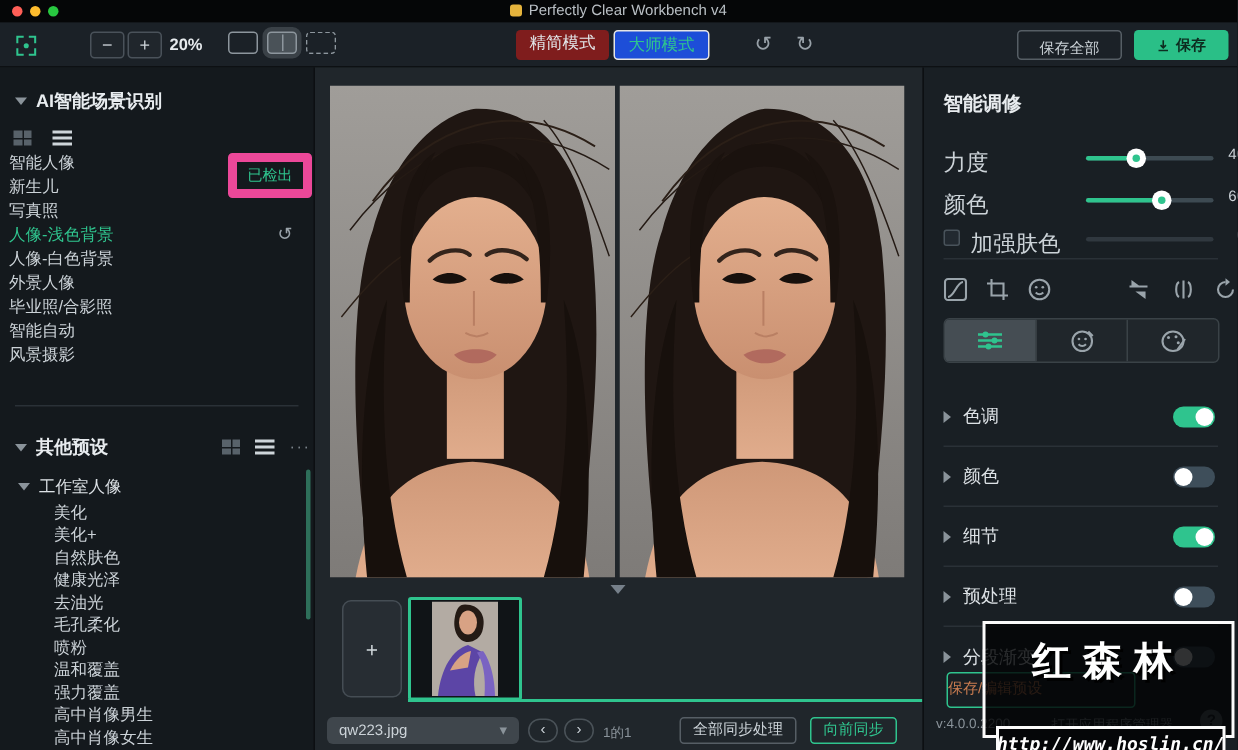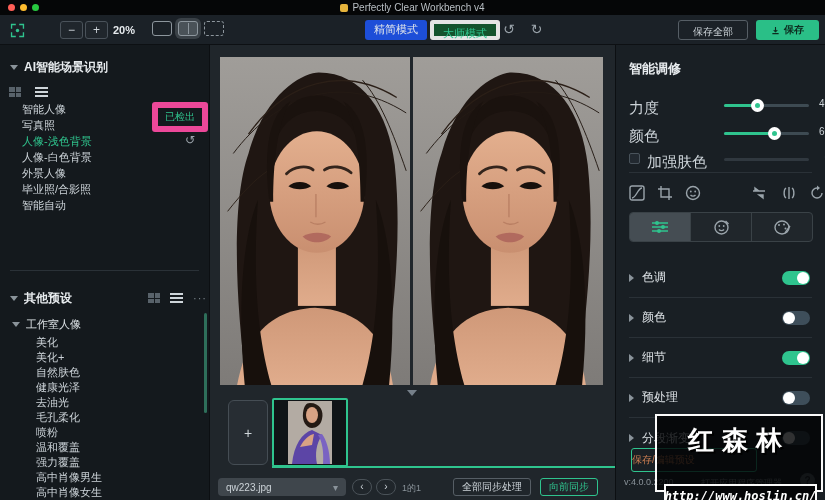--- a/index.html
+++ b/index.html
@@ -23,22 +23,22 @@
     color:#cdd4d9; font-size:12px; line-height:16px; text-align:center; background:#20262c; }
   .zb-minus{left:60px;} .zb-plus{left:85px;}
   .zoom-level { position:absolute; left:113px; top:9px; font-size:11px; font-weight:bold; color:#e6eaed; }
   .view-icons { position:absolute; left:152px; top:6px; display:flex; gap:6px; align-items:center; }
   .vicon { width:20px; height:15px; border:1px solid #8d969d; border-radius:3px; position:relative; }
   .vicon.active { background:#4a5258; box-shadow:0 0 0 3px #3a4147; }
   .vicon.split::before { content:""; position:absolute; left:50%; top:1px; bottom:1px; width:1px; background:#8d969d; }
   .vicon.bracket { border-style:dashed; }
   .mode-group { position:absolute; left:344px; top:5px; display:flex; }
   .mode-btn { height:20px; padding:0 9px; font-size:11px; line-height:19px; border-radius:3px; }
-  .mode-simple { background:#1d4ed8; color:#e2e7ea;margin-left:21px; }
-  .mode-master { background:#14532d; border:4px solid #e5e5e5; color:#2fc48e; margin-left:3px; }
+  .mode-simple { background:#7f1d1d; color:#e2e7ea; }
+  .mode-master { background:#1d4ed8; border:1px solid #e5e5e5; color:#2fc48e; margin-left:3px; }
   .undo-redo { position:absolute; left:503px; top:6px; display:flex; gap:16px; font-size:14px; color:#98a1a8; }
   .save-all-btn { position:absolute; left:678px; top:5px; width:70px; height:20px; border:1px solid #565e65;
     border-radius:3px; color:#ccd3d8; font-size:10px; display:flex; align-items:center; justify-content:center; gap:4px;flex-direction:column; }
   .save-btn { position:absolute; left:756px; top:5px; width:63px; height:20px; background:#2abf87; border-radius:3px;
     color:#0d2d20; font-size:10px; font-weight:bold; display:flex; align-items:center; justify-content:center; gap:4px; }
   .dl-ico { width:9px; height:9px; display:block; }
 
   
   .sidebar { position:absolute; left:0; top:45px; width:210px; height:455px; background:#14191d;
     border-right:1px solid #0c0f12; }
@@ -48,21 +48,21 @@
   .sb-title { font-size:12px; font-weight:bold; color:#e8ecef; }
   .badge-detected { position:absolute; left:152px; top:10px; border:6px solid #ec4899; color:#2fc48e;
     border-radius:3px; font-size:10px; padding:2px 7px;margin-top:47px; }
   .sb-viewmodes { position:absolute; left:9px; top:42px; display:flex; gap:14px; align-items:center; }
   .grid-ico { width:12px; height:10px; display:grid; grid-template-columns:1fr 1fr; gap:1px; }
   .grid-ico span { background:#58626a; }
   .list-ico { width:13px; height:10px; display:flex; flex-direction:column; justify-content:space-between; }
   .list-ico span { height:2px; background:#ced5da; }
   .more-ico { color:#7b848b; font-size:11px; letter-spacing:1px; }
   .ai-list { position:absolute; left:0; top:56px; width:100%; }
-  .ai-item { position:relative; height:16px; line-height:16px; padding-left:22px; font-size:11px; color:#ccd3d8; }
+  .ai-item { position:relative; height:16px; line-height:16px; padding-left:6px; font-size:11px; color:#ccd3d8; }
   .ai-item.selected { color:#2fc48e; }
   .undo-mini { position:absolute; right:14px; top:0; color:#9aa3aa; font-size:12px; line-height:14px; }
   .sb-divider { position:absolute; left:10px; right:10px; top:225px; height:1px; background:#2a3137; }
   .presets-head-row { top:245px; }
   .presets-icons { position:absolute; left:148px; top:247px; display:flex; gap:10px; align-items:center; }
   .group-row { position:absolute; left:12px; top:272px; display:flex; gap:6px; align-items:center; }
   .group-label { font-size:11px; color:#dde2e6; }
   .preset-list { position:absolute; left:0; top:290px; width:100%; }
   .preset-item { height:15px; line-height:15px; padding-left:36px; font-size:11px; color:#ccd3d8; }
   .sb-scrollbar { position:absolute; right:2px; top:268px; width:3px; height:100px; background:#2e6f5a; border-radius:2px; }
@@ -250,26 +250,28 @@
         <span></span>
       </span>
     <span class="list-ico">
         <span></span>
         <span></span>
         <span></span>
       </span>
   </div>
   <div class="ai-list">
     <div class="ai-item">智能人像</div>
+    <div class="ai-item">新生儿</div>
     <div class="ai-item">写真照</div>
     <div class="ai-item selected"><span>人像-浅色背景</span><span class="undo-mini">↺</span></div>
     <div class="ai-item">人像-白色背景</div>
     <div class="ai-item">外景人像</div>
     <div class="ai-item">毕业照/合影照</div>
     <div class="ai-item">智能自动</div>
+    <div class="ai-item">风景摄影</div>
   </div>
   <div class="sb-divider"></div>
   <div class="sb-head presets-head-row" style="top:245px;">
     <span class="tri-down"></span>
     <span class="sb-title">其他预设</span>
   </div>
   <div class="presets-icons">
     <span class="grid-ico">
         <span></span>
         <span></span>

